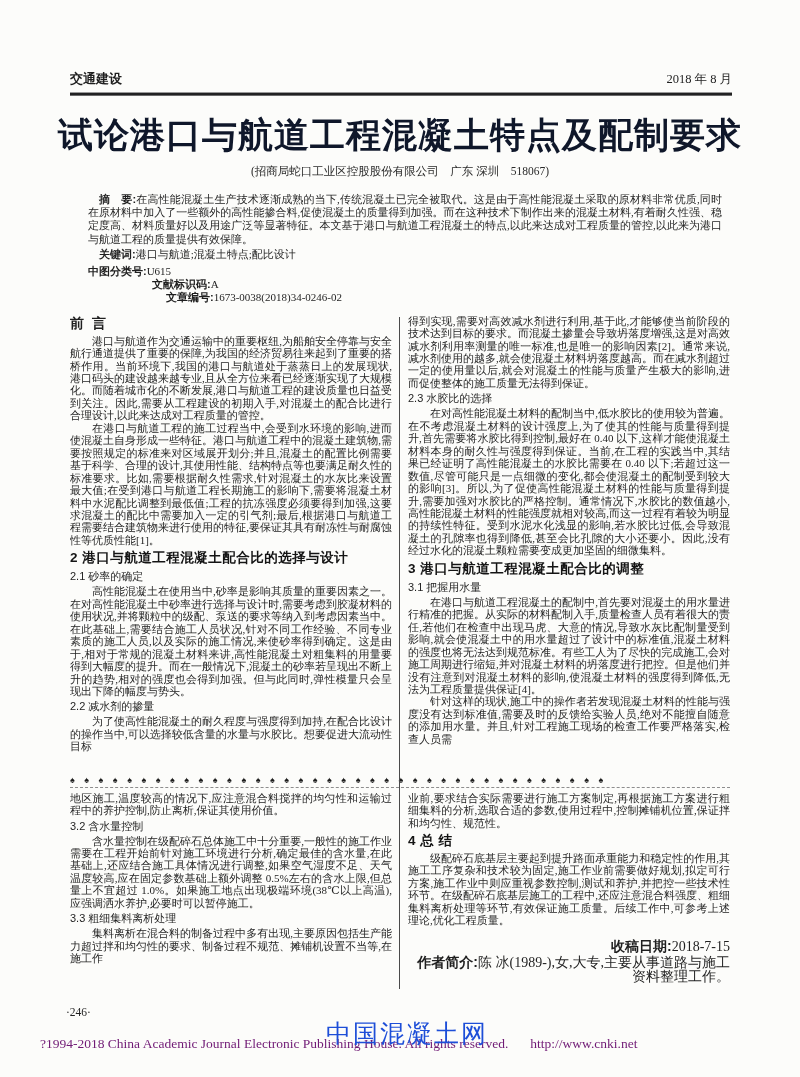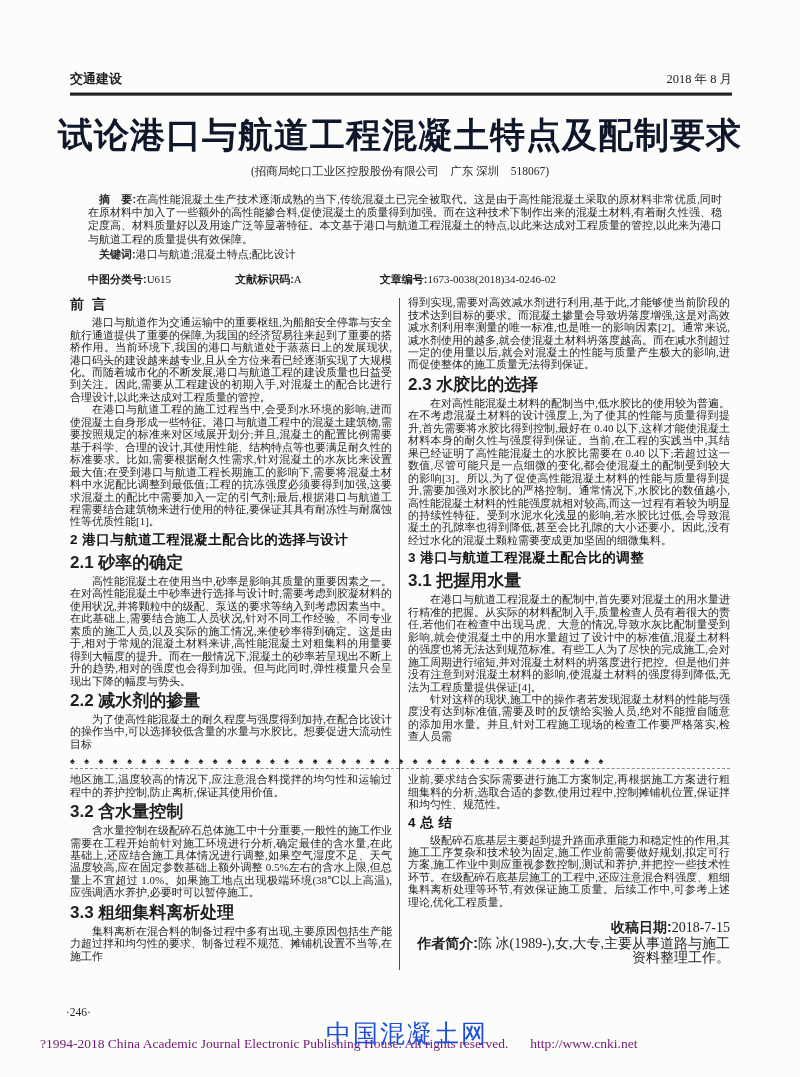--- a/index.html
+++ b/index.html
@@ -30,42 +30,42 @@
     font-weight:700; font-size:35px; letter-spacing:1px; color:#0f172a;
     white-space:nowrap;
   }
   .author { margin-top:9px; text-align:center; font-size:14px; letter-spacing:5px; }
   .affiliation { margin-top:5px; text-align:center; font-size:11.5px; color:#2a2a2a; }
   
   .meta { margin:14px 78px 0 88px; font-size:11px; line-height:13.2px; }
   .meta .lbl { font-family:"Liberation Sans","DejaVu Sans",sans-serif; font-weight:700; }
   .abstract-p { margin:0; text-align:justify; text-indent:1em; }
   .keywords-line { margin-top:2px; text-indent:1em; }
-  .class-line { margin-top:12px; display:flex; text-indent:0; }
+  .class-line { margin-top:4px; display:flex; text-indent:0;flex-direction:column; }
   .class-line .seg2 { margin-left:64px; }
   .class-line .seg3 { margin-left:78px; }
   
   .content-area { position:relative; margin:10px 70px 0 70px; }
   .col-divider {
     position:absolute; left:329px; top:2px; width:1px; height:672px;
     background:#4a4a4a;
   }
   .cols { display:flex; justify-content:space-between; }
   .col { width:322px; overflow:hidden; }
   .cols-upper .col { height:456px; }
   .cols-lower .col { height:206px; }
   p.body { margin:0; font-size:11px; line-height:12.45px; text-align:justify; text-indent:2em; }
   p.body.noindent { text-indent:0; }
   .h-sec {
     font-family:"Liberation Sans","DejaVu Sans",sans-serif; font-weight:700;
     font-size:13.5px; margin:3px 0 2px; color:#141414; letter-spacing:.5px;
   }
   .h-sub {
-    font-family:"Liberation Sans","DejaVu Sans",sans-serif; font-weight:700;
-    font-size:17px; margin:2px 0 1px;
+    font-family:"Liberation Sans","DejaVu Sans",sans-serif; font-weight:400;
+    font-size:11px; margin:2px 0 1px;
   }
   .h-intro {
     font-family:"Liberation Sans","DejaVu Sans",sans-serif; font-weight:700;
     font-size:14px; margin:0 0 2px; letter-spacing:2px;
   }
   .meta-line { margin-top:12px; font-size:14px; line-height:14px;text-align:right; }
   .meta-line .lbl { font-family:"Liberation Sans","DejaVu Sans",sans-serif; font-weight:700; }
   
   .sep-row {
     margin:3px 0 4px; height:13px; line-height:13px;

